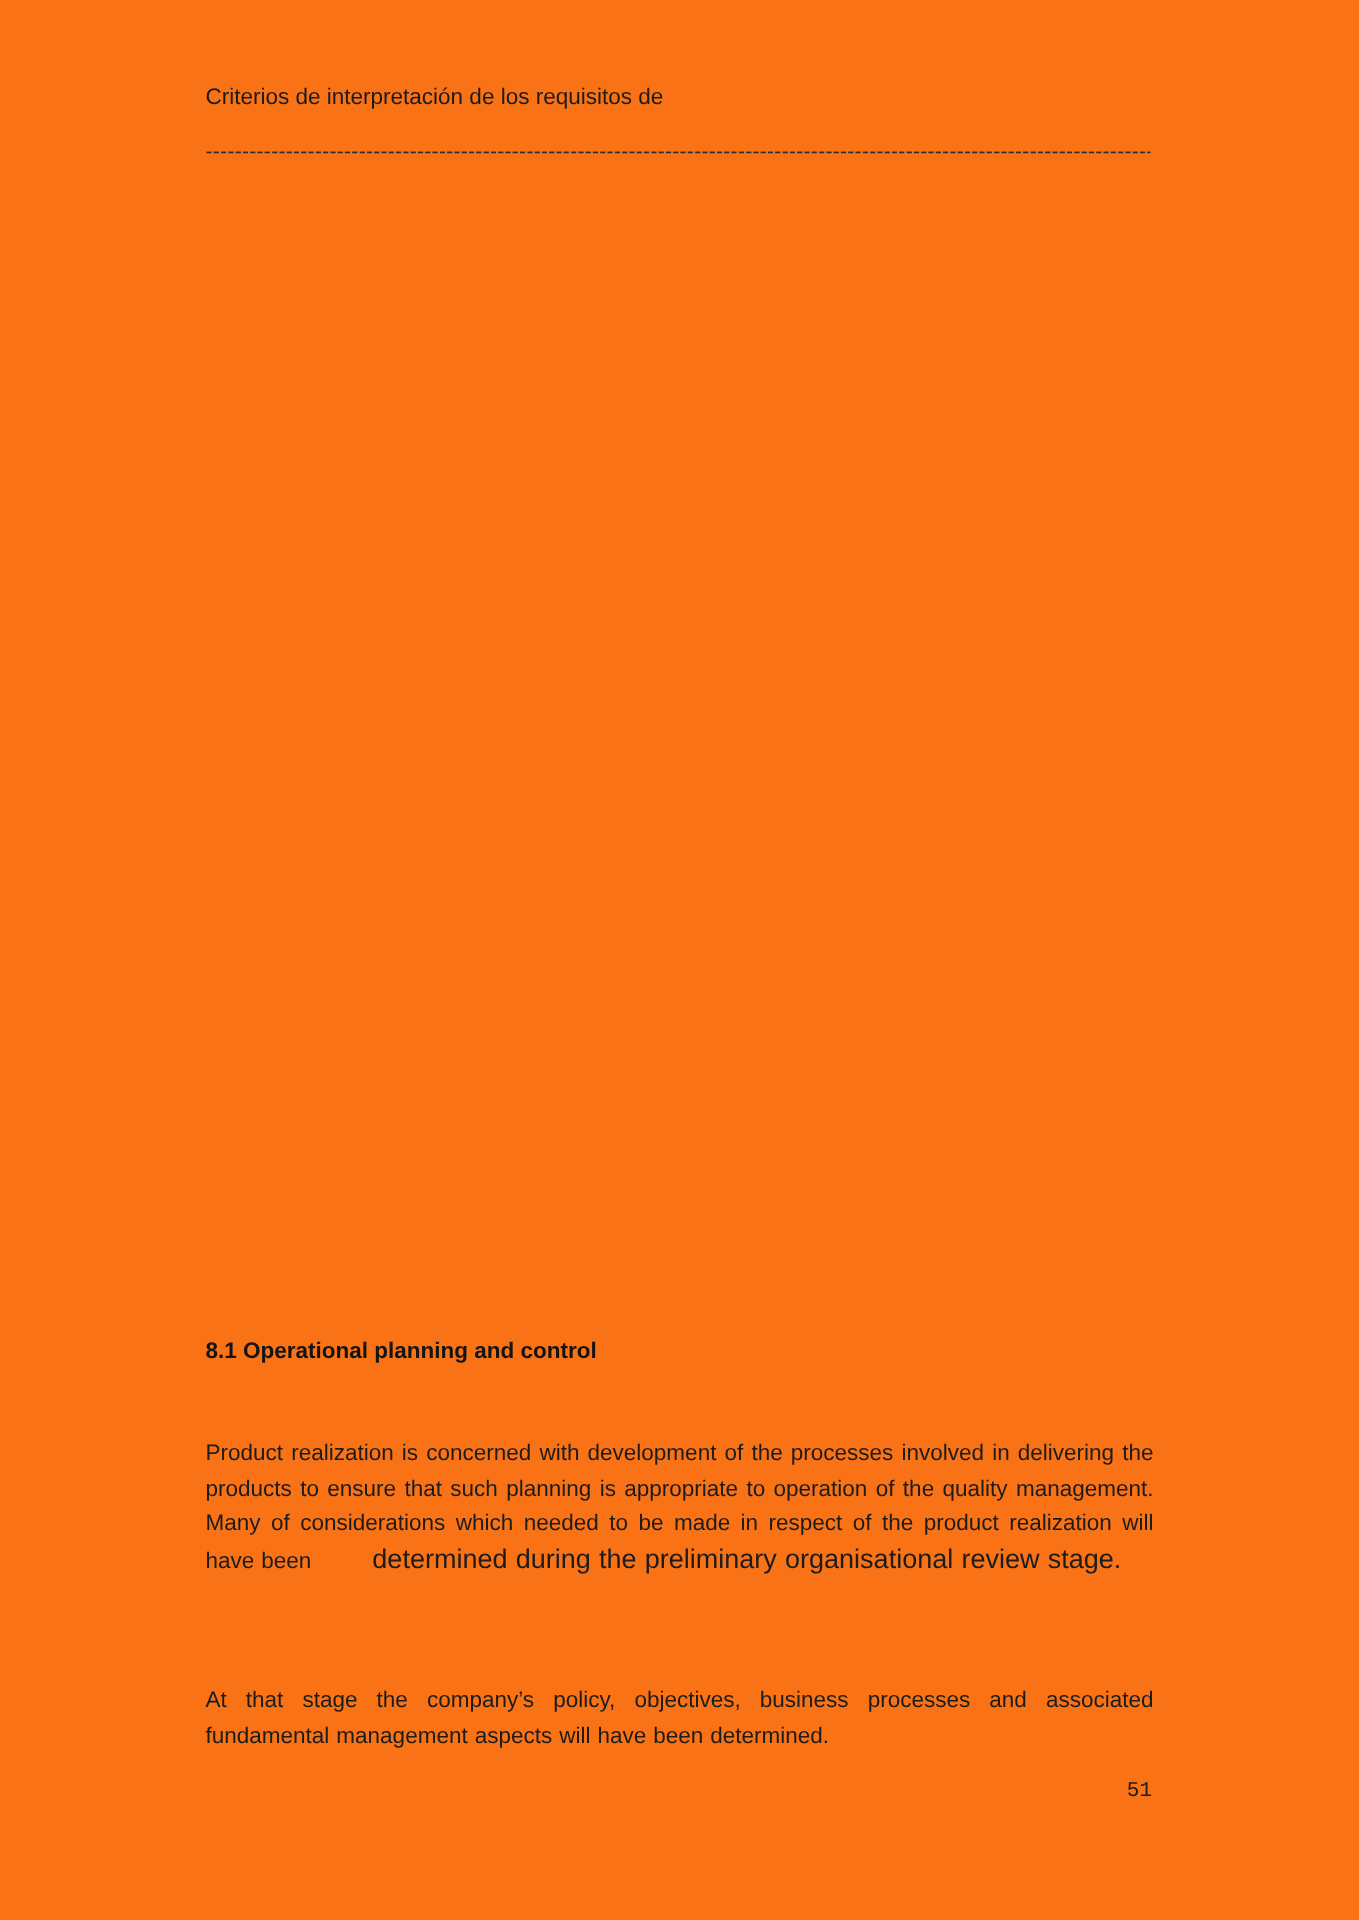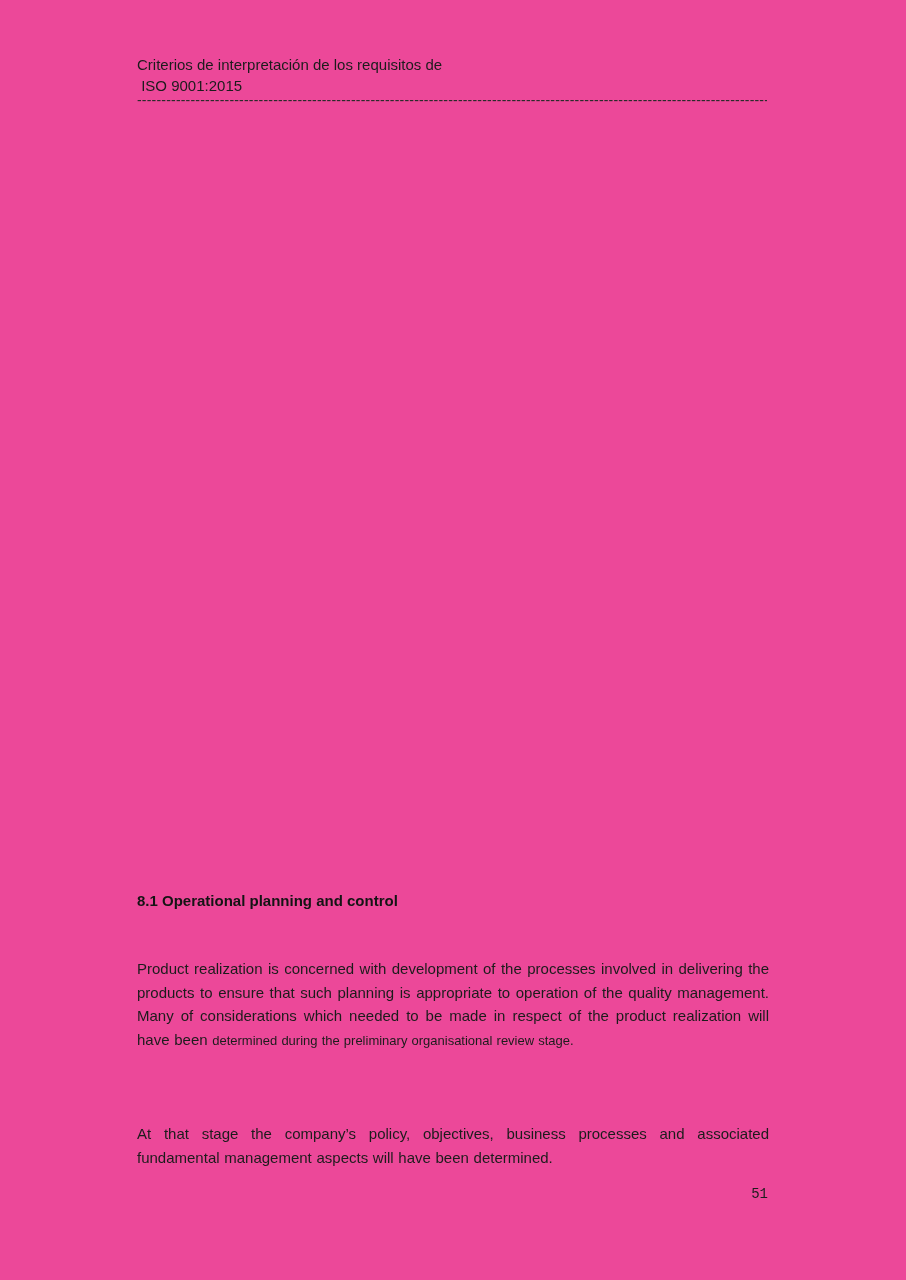--- a/index.html
+++ b/index.html
@@ -7,21 +7,21 @@
   body {
     width: 906px; height: 1280px;
     position: relative;
     font-family: "Liberation Sans", sans-serif;
     color: #1a1a1a;
     overflow: hidden;
   }
   .page {
     position: absolute; inset: 0;
     width: 906px; height: 1280px;
-    background: #ec4899;
+    background: #f97316;
     overflow: hidden;
   }
   .doc-header {
     position: absolute; left: 137px; top: 54px; width: 632px;
     font-size: 15px; line-height: 21px; color: #1c1c1c;
   }
   .pre { white-space: pre; }
   .separator {
     position: absolute; left: 137px; top: 93px; width: 630px; height: 16px;
     overflow: hidden; white-space: nowrap;
@@ -33,35 +33,34 @@
   .h {
     font-size: 15px; font-weight: bold; line-height: 20.5px; color: #141414;
   }
   .body-par {
     position: absolute; left: 137px; width: 632px;
     font-size: 15px; line-height: 23.5px;
     text-align: justify; color: #1c1c1c;
     word-spacing: 0.5px;
   }
   .p1 { top: 957px; }
-  .small { font-size: 13px; }
+  .small { font-size: 18px; margin-left: 36px; }
   .p2 { top: 1122px; }
   .page-number {
     position: absolute; top: 1186px; right: 138px;
     font-size: 14px; color: #1c1c1c; font-family: Liberation Mono, monospace;
   }
 </style>
 </head>
 <body>
 
 <div class="page">
 
   <header class="doc-header">
     <div>Criterios de interpretación de los requisitos de</div>
-    <div class="pre"> ISO 9001:2015</div>
   </header>
 
   <div class="separator">--------------------------------------------------------------------------------------------------------------------------------------------------------------------------------------------------------</div>
 
   <section class="section-headings">
     <h3 class="h">8.1 Operational planning and control</h3>
   </section>
 
   <p class="body-par p1"><span>Product realization is concerned with development of the processes involved in delivering the products to ensure that such planning is appropriate to operation of the quality management. Many of considerations which needed to be made in respect of the product realization will have been </span><span class="small">determined during the preliminary organisational review stage.</span></p>
 

